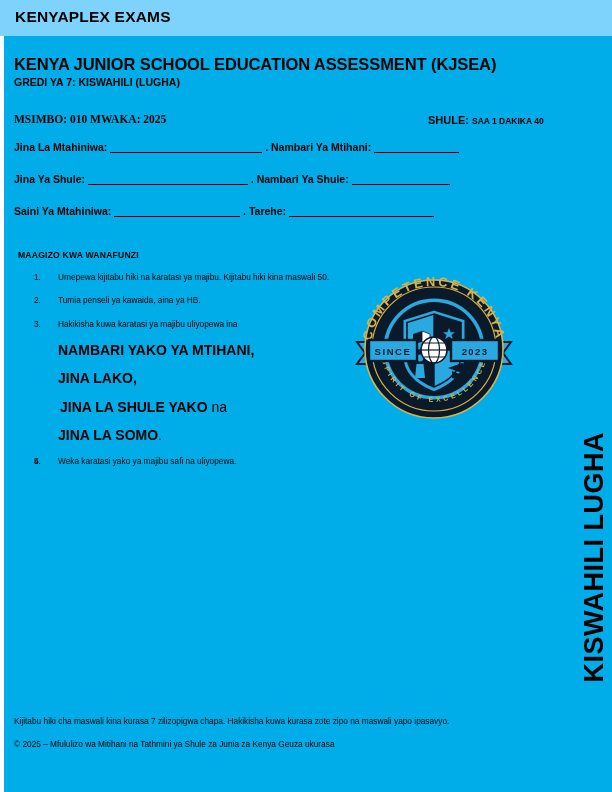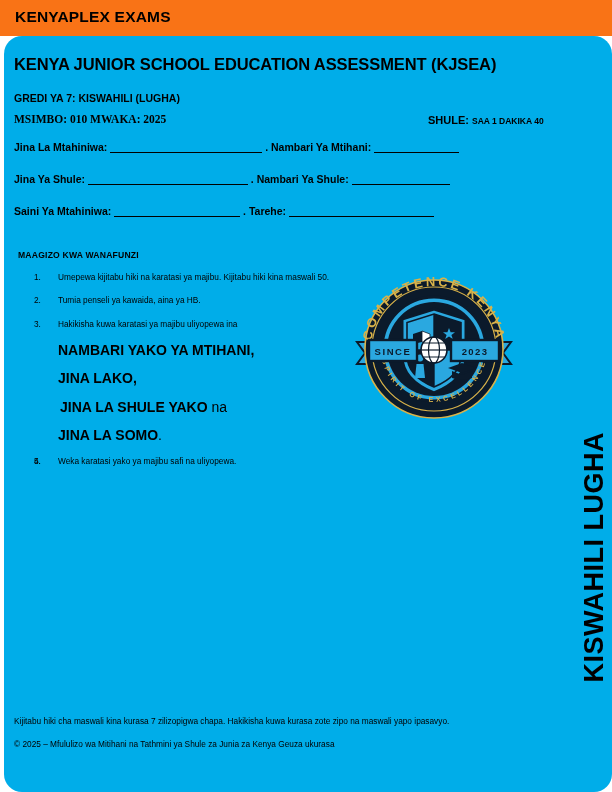--- a/index.html
+++ b/index.html
@@ -23,21 +23,21 @@
     box-sizing: border-box;
   }
 
   
   .top-band {
     position: absolute;
     left: 0;
     top: 0;
     width: 612px;
     height: 36px;
-    background: #f97316;
+    background: #7dd3fc;
   }
   .brand {
     position: absolute;
     left: 15px;
     top: 8px;
     font-size: 15.5px;
     font-weight: bold;
     color: #000000;
     letter-spacing: 0.2px;
     white-space: nowrap;
@@ -45,38 +45,37 @@
 
   
   .blue-body {
     position: absolute;
     left: 4px;
     top: 36px;
     width: 608px;
     height: 756px;
     background: #00ade9;
     box-sizing: border-box;
-    border-radius: 18px;
   }
 
   .doc-title {
     position: absolute;
     left: 10px;
     top: 19px;
     font-size: 16.5px;
     font-weight: bold;
     color: #000000;
     letter-spacing: -0.1px;
     white-space: nowrap;
   }
 
   .grade-line {
     position: absolute;
     left: 10px;
-    top: 56px;
+    top: 40px;
     font-size: 10.5px;
     font-weight: bold;
     color: #000000;
     white-space: nowrap;
   }
 
   .code-line {
     position: absolute;
     left: 10px;
     top: 77px;

